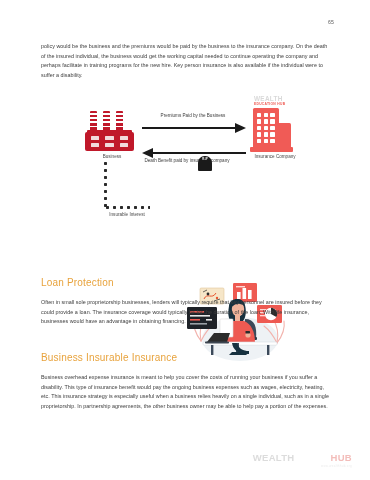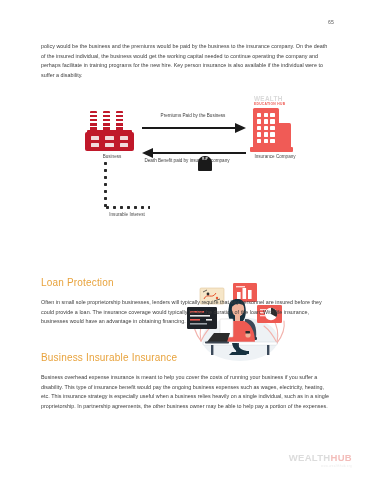--- a/index.html
+++ b/index.html
@@ -372,21 +372,21 @@
     bottom: 12px;
     text-align: right;
     line-height: 1;
   }
   .footer-logo .fl-main {
     font-size: 9.5px;
     font-weight: bold;
     letter-spacing: 0.3px;
   }
   .footer-logo .fl-wealth { color: #dcdcdc; }
-  .footer-logo .fl-hub { color: #f3bdba; }
+  .footer-logo .fl-hub { color: #f3bdba; padding-left: 36px; }
   .footer-logo .fl-url {
     display: block;
     margin-top: 1.2px;
     font-size: 2.9px;
     color: #ececec;
     letter-spacing: 0.35px;
   }
 </style>
 </head>
 <body>

